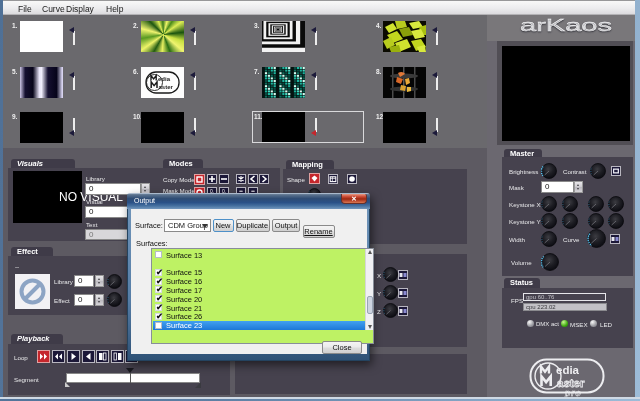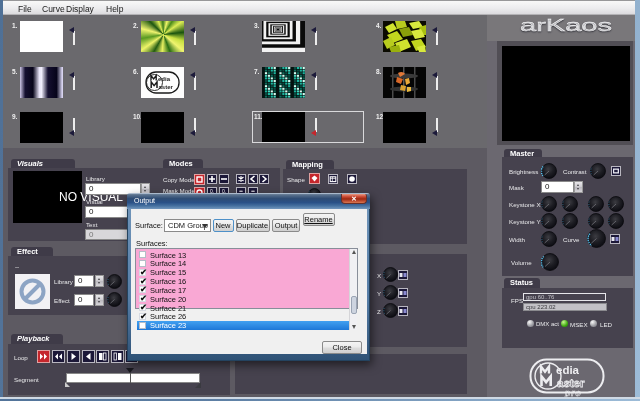--- a/index.html
+++ b/index.html
@@ -50,21 +50,21 @@
   border:1px solid #24435f; border-top:none; }
 .dlg-client { position:absolute; left:3.5px; top:16px; width:236px; height:145px; background:#f0f0f0; }
 .closebtn { position:absolute; left:214px; top:1px; width:26px; height:10px;
   background:linear-gradient(180deg,#e89a84 0%, #cc4a34 30%, #9c2810 55%, #c85a3c 85%, #d87a52 100%);
   border:1px solid #69302a; border-top:none; border-radius:0 2px 4px 4px; color:#fff;
   font-size:6.5px; font-weight:bold; text-align:center; line-height:10px; }
 .wbtn { position:absolute; height:13px; background:linear-gradient(180deg,#f4f4f4 0%, #ebebeb 45%, #dddddd 55%, #cfcfcf 100%);
   border:1px solid #8a8a8a; border-radius:2px; font-size:7.5px; color:#111; text-align:center;
   line-height:11px; white-space:nowrap; overflow:hidden; }
 .dtext { position:absolute; font-size:7.5px; color:#111; white-space:nowrap; }
-.listbox { position:absolute; left:8px; top:54.5px; width:223px; height:61px; background:#f9a8d4; border:1px solid #888e99; }
+.listbox { position:absolute; left:24px; top:54.5px; width:223px; height:96px; background:#bef264; border:1px solid #888e99; }
 .lrow { position:absolute; left:1px; width:212px; height:9px; font-size:7.5px; color:#111; }
 .lrow .cb { position:absolute; left:2px; top:1px; width:7px; height:7px; background:#fff; border:1px solid #b4bcc8; }
 .lrow .tx { position:absolute; left:13px; top:0.5px; }
 .chk { position:absolute; left:0px; top:-3px; font-size:8.5px; color:#111; font-weight:bold; }
 </style>
 </head>
 <body>
 <div id="root">
 <div class="win">
   <div class="menubar">
@@ -665,30 +665,26 @@
   <div class="dlg-title">
         <span>Output</span>
       </div>
   <div class="closebtn">✕</div>
   <div class="dlg-client"></div>
   <div class="dtext" style="left:8px;top:28px;">Surface:</div>
   <div class="input" style="left:37px;top:25.5px;width:47px;height:13px;font-size:7.5px;line-height:11px;">CDM Group<span style="position:absolute;right:2px;top:4px;width:0;height:0;border-left:3px solid transparent;border-right:3px solid transparent;border-top:4px solid #333;"></span></div>
   <div class="wbtn" style="left:85.5px;top:25.5px;width:21px;border-color:#4d90c8;">New</div>
   <div class="wbtn" style="left:108.5px;top:25.5px;width:34px;">Duplicate</div>
   <div class="wbtn" style="left:145px;top:25.5px;width:28px;">Output</div>
-  <div class="wbtn" style="left:175.5px;top:20px;width:32px;text-decoration:underline;">Rename</div>
+  <div class="wbtn" style="left:175.5px;top:32px;width:32px;text-decoration:underline;">Rename</div>
   <div class="dtext" style="left:9px;top:46px;">Surfaces:</div>
   <div class="listbox" id="lb">
         <div class="lrow" style="top:1.5px;">
    <span class="cb" style="border-color:#b4bcc8"></span>
           <span class="tx">Surface 13</span>
-        </div>
-        <div class="lrow" style="top:10.35px;">
-   <span class="cb" style="border-color:#b4bcc8"></span>
-          <span class="tx">Surface 14</span>
         </div>
         <div class="lrow" style="top:19.2px;">
    <span class="cb" style="border-color:#d6dae2">
             <span class="chk">✔</span>
           </span>
           <span class="tx">Surface 15</span>
         </div>
         <div class="lrow" style="top:28.049999999999997px;">
    <span class="cb" style="border-color:#d6dae2">
             <span class="chk">✔</span>

